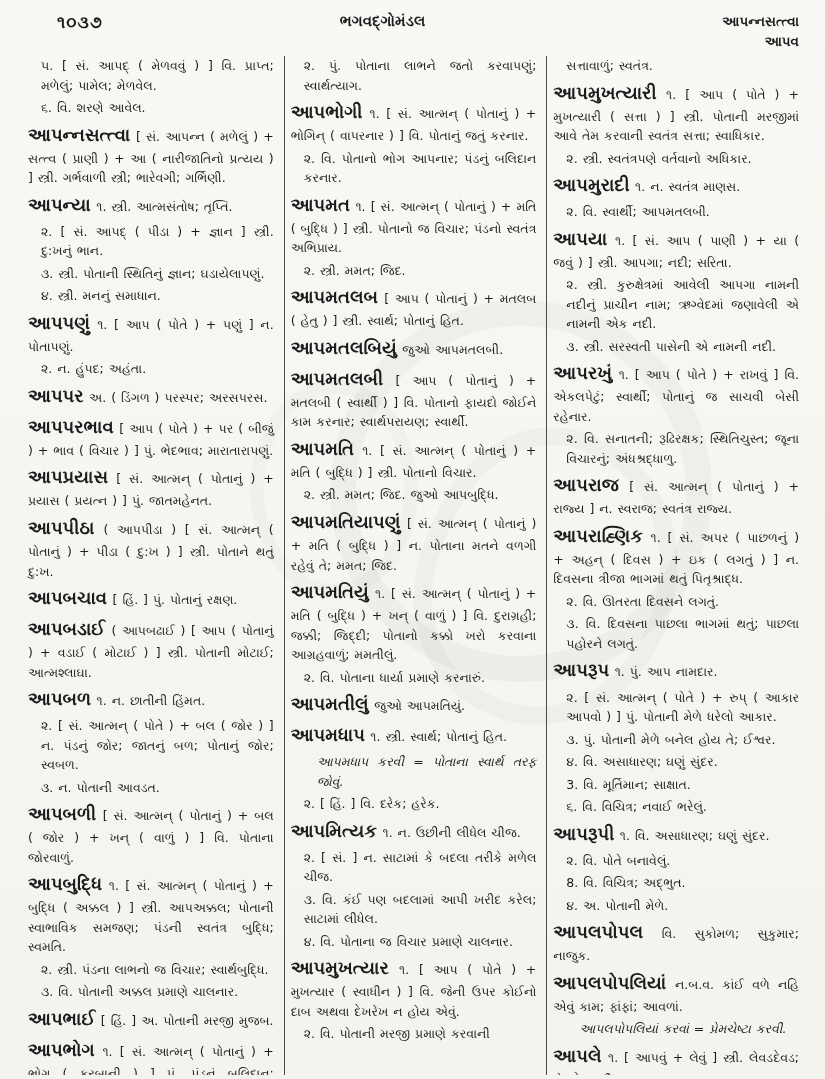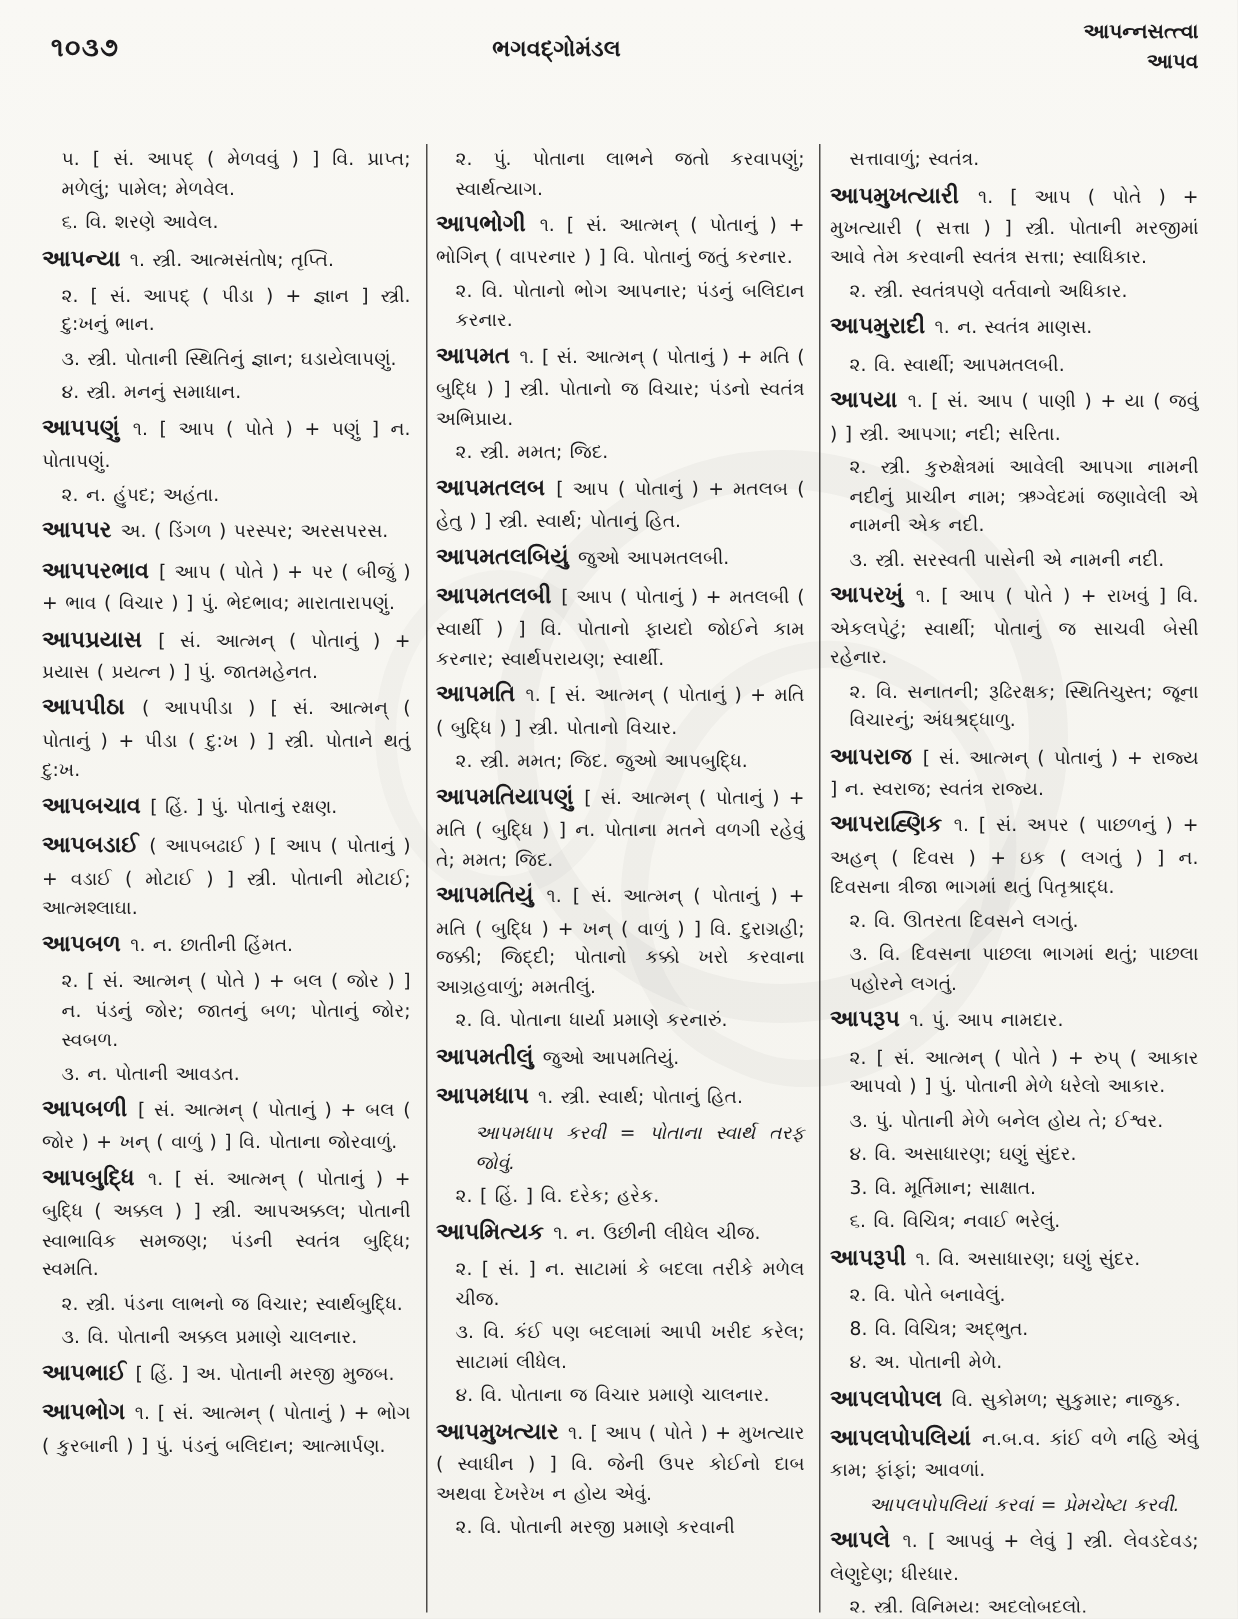--- a/index.html
+++ b/index.html
@@ -13,43 +13,42 @@
     background:linear-gradient(180deg,#f9f8f4 0%,#f6f5f0 55%,#f4f3ee 100%);
     color:#1c1b1d;box-sizing:border-box;
   }
   
   .wm{position:absolute;border-radius:50%;pointer-events:none;}
   .wm1{left:330px;top:300px;width:330px;height:330px;border:26px solid rgba(120,118,112,.06);}
   .wm2{left:420px;top:430px;width:220px;height:260px;border:18px solid rgba(120,118,112,.05);transform:rotate(25deg);border-radius:45% 55% 50% 50%;}
   .wm3{left:250px;top:380px;width:140px;height:190px;border:14px solid rgba(120,118,112,.045);border-radius:50%;}
 
   .hdr{
-    position:absolute;top:12px;left:34px;right:26px;
-    display:flex;justify-content:space-between;align-items:center;
+    position:absolute;top:12px;left:57px;right:26px;
+    display:flex;justify-content:space-between;align-items:flex-start;
   }
   .pageno{font-weight:bold;font-size:17px;letter-spacing:1px;}
   .booktitle{font-weight:bold;font-size:15px;transform:translateX(-30px);}
   .guides{text-align:right;font-weight:bold;font-size:13.5px;line-height:1.45;}
 
   .cols{
     position:absolute;top:56px;left:22px;right:16px;bottom:4px;
     display:flex;
-    margin-top:40px;
   }
   .col{
     flex:1 1 0;min-width:0;overflow:hidden;
     padding:0 10px 0 6px;
   }
   .col.rule{border-right:1.5px solid #4d4b49;}
 
   .ln{margin:0 0 3px 0;text-align:justify;font-size:12.5px;line-height:1.56;word-spacing:1px;}
   .ln.entry{}
   .ln.sense{padding-left:13px;}
   .ln.idiom{padding-left:26px;font-style:italic;}
-  .hw{font-weight:bold;font-size:15px;}
+  .hw{font-weight:bold;font-size:18px;font-family:Liberation Serif, serif;}
 </style>
 </head>
 <body>
 
 <div class="page">
   <div class="wm wm1"></div>
   <div class="wm wm2"></div>
   <div class="wm wm3"></div>
 
   <div class="hdr">
@@ -58,20 +57,21 @@
     <span class="guides">
       <span style="display:block;">આપન્નસત્ત્વા</span>
       <span style="display:block;">આપવ</span>
     </span>
   </div>
 
   <div class="cols">
     <div class="col rule">
         <p class="ln sense">૫. [ સં. આપદ્ ( મેળવવું ) ] વિ. પ્રાપ્ત; મળેલું; પામેલ; મેળવેલ.</p>
         <p class="ln sense">૬. વિ. શરણે આવેલ.</p>
+        <p class="ln entry"><b class="hw">આપન્નસત્ત્વા </b>[ સં. આપન્ન ( મળેલું ) + સત્ત્વ ( પ્રાણી ) + આ ( નારીજાતિનો પ્રત્યય ) ] સ્ત્રી. ગર્ભવાળી સ્ત્રી; ભારેવગી; ગર્ભિણી.</p>
         <p class="ln entry"><b class="hw">આપન્યા </b>૧. સ્ત્રી. આત્મસંતોષ; તૃપ્તિ.</p>
         <p class="ln sense">૨. [ સં. આપદ્ ( પીડા ) + જ્ઞાન ] સ્ત્રી. દુ:ખનું ભાન.</p>
         <p class="ln sense">૩. સ્ત્રી. પોતાની સ્થિતિનું જ્ઞાન; ઘડાયેલાપણું.</p>
         <p class="ln sense">૪. સ્ત્રી. મનનું સમાધાન.</p>
         <p class="ln entry"><b class="hw">આપપણું </b>૧. [ આપ ( પોતે ) + પણું ] ન. પોતાપણું.</p>
         <p class="ln sense">૨. ન. હુંપદ; અહંતા.</p>
         <p class="ln entry"><b class="hw">આપપર </b>અ. ( ડિંગળ ) પરસ્પર; અરસપરસ.</p>
         <p class="ln entry"><b class="hw">આપપરભાવ </b>[ આપ ( પોતે ) + પર ( બીજું ) + ભાવ ( વિચાર ) ] પું. ભેદભાવ; મારાતારાપણું.</p>
         <p class="ln entry"><b class="hw">આપપ્રયાસ </b>[ સં. આત્મન્ ( પોતાનું ) + પ્રયાસ ( પ્રયત્ન ) ] પું. જાતમહેનત.</p>
         <p class="ln entry"><b class="hw">આપપીઠા </b>( આપપીડા ) [ સં. આત્મન્ ( પોતાનું ) + પીડા ( દુ:ખ ) ] સ્ત્રી. પોતાને થતું દુ:ખ.</p>

